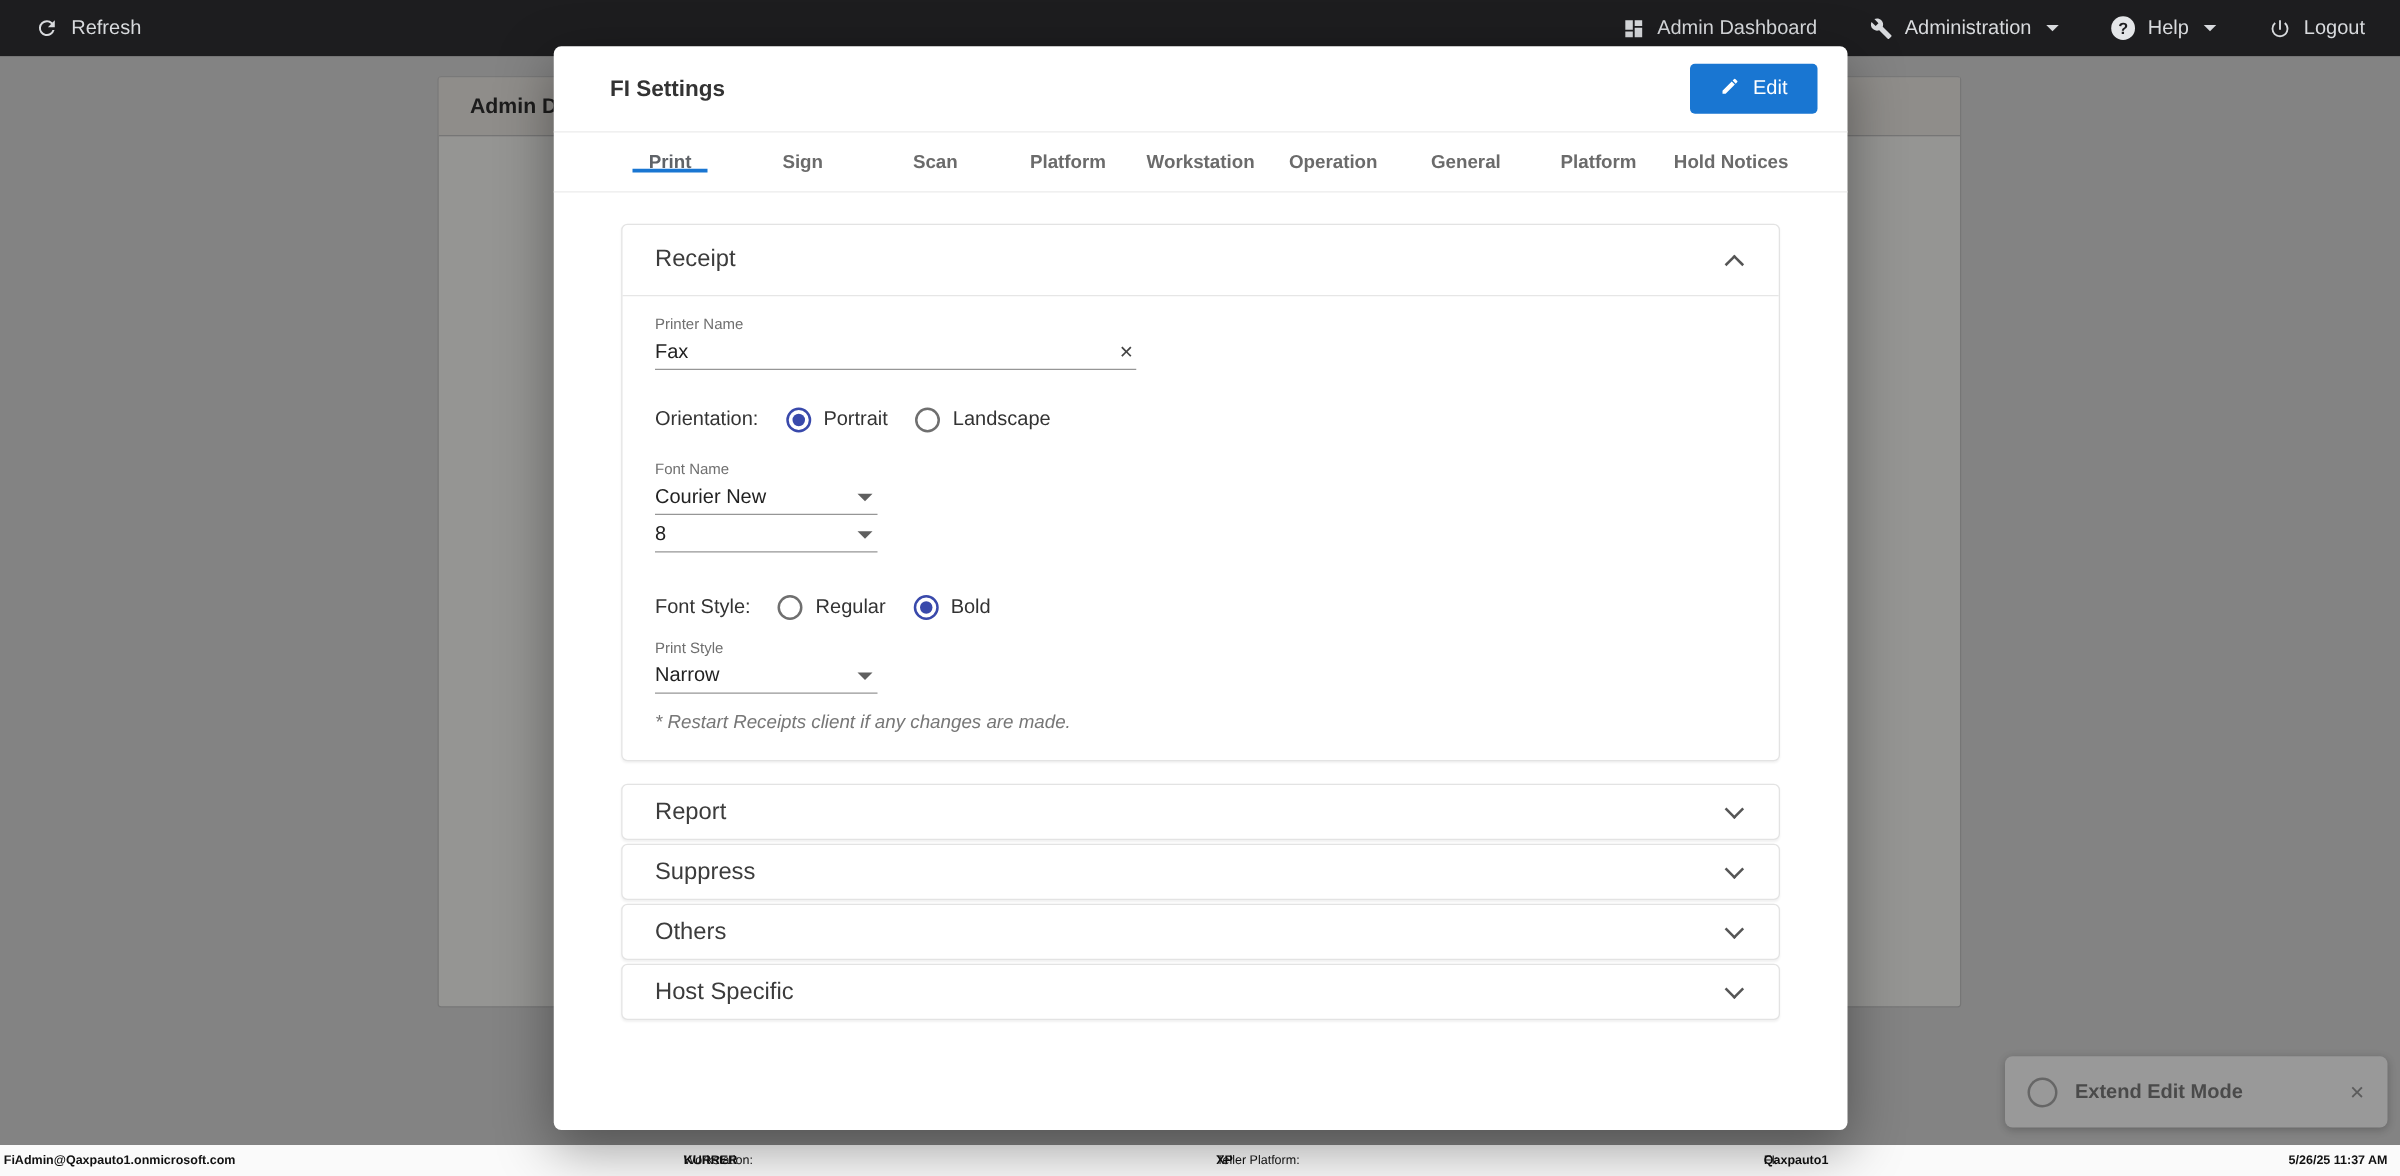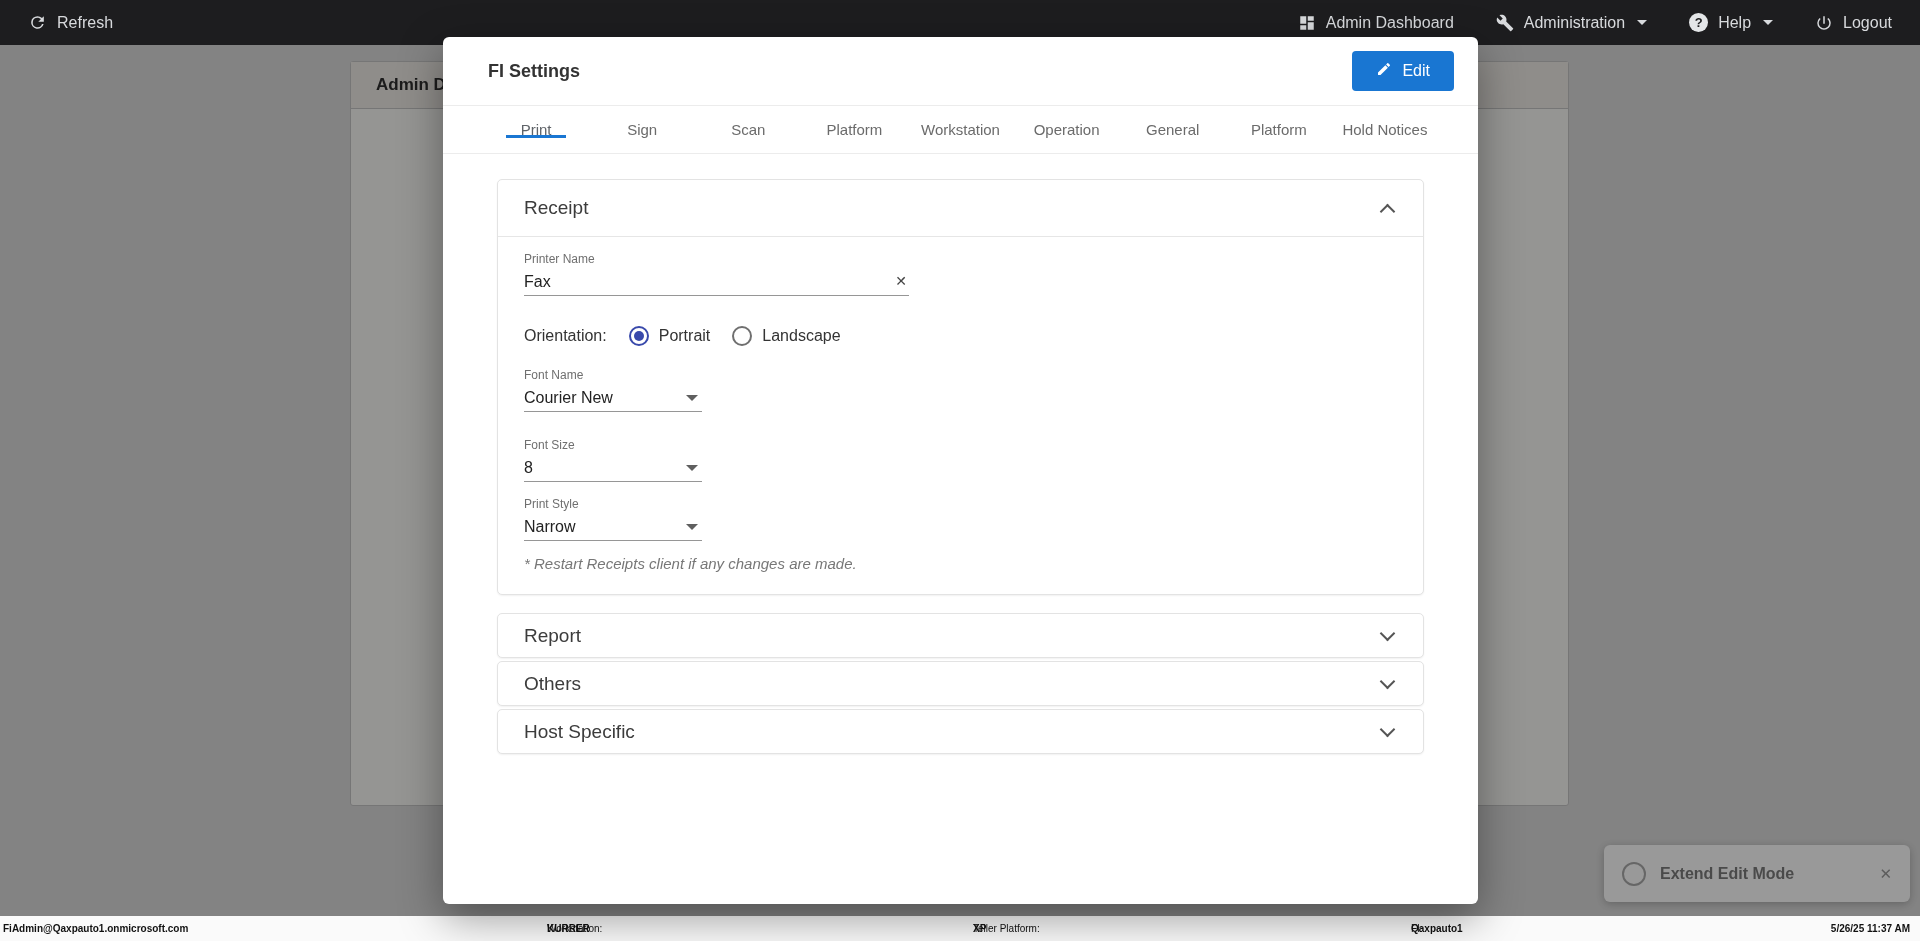--- a/index.html
+++ b/index.html
@@ -24,21 +24,21 @@
   .toast-close { font-size:15px; color:#8a8a8a; cursor:pointer; }
 
   .overlay { position:absolute; top:45px; left:0; right:0; bottom:25px; background:rgba(18,18,18,0.38); z-index:20; }
 
   
   .modal { position:absolute; left:443px; top:37px; width:1035px; height:867px; background:#ffffff; border-radius:6px; box-shadow:0 14px 44px rgba(0,0,0,0.38); z-index:30; }
   .modal-header { height:68px; display:flex; align-items:center; justify-content:space-between; padding:0 24px 0 45px; }
   .modal-title { font-size:18px; font-weight:bold; color:#333; }
   .edit-btn { display:flex; align-items:center; gap:10px; background:#1976d2; color:#fff; font-size:16px; height:40px; padding:0 24px; border:none; border-radius:4px; cursor:pointer; font-family:"Liberation Sans", sans-serif; }
 
-  .tabs { display:flex; height:49px; border-top:1px solid #ececec; border-bottom:1px solid #ececec; padding:16px 40px; }
+  .tabs { display:flex; height:49px; border-top:1px solid #ececec; border-bottom:1px solid #ececec; padding:16px 40px;font-weight:bold; }
   .tab { flex:1; display:flex; align-items:center; justify-content:center; font-size:15px; color:#6b6b6b; position:relative; cursor:pointer; white-space:nowrap; }
   .tab.active { color:#5f6368; }
   .tab.active::after { content:""; position:absolute; left:22%; right:22%; bottom:-1px; height:3px; background:#1976d2; }
 
   .content { padding:25px 54px 0; }
   .card { border:1px solid #e3e3e3; border-radius:5px; background:#fff; box-shadow:0 1px 2px rgba(0,0,0,0.06); }
   .card-header { height:56px; display:flex; align-items:center; justify-content:space-between; padding:0 30px 0 26px; cursor:pointer; }
   .card-title { font-size:19px; color:#3c3c3c; }
   .receipt-body { border-top:1px solid #e6e6e6; padding:15px 26px 22px; }
 
@@ -196,39 +196,53 @@
               <span>Landscape</span>
             </span>
           </div>
 
           <div class="field-label fl-fontname">Font Name</div>
           <div class="select-line">
             <span>Courier New</span>
             <span class="select-arrow"></span>
           </div>
 
-          <div class="field-label fl-fontsize">Font Size</div>
           <div class="select-line">
             <span>8</span>
             <span class="select-arrow"></span>
           </div>
 
+          <div class="radio-row fontstyle">
+            <span>Font Style:</span>
+            <span class="radio-opt">
+              <span class="radio"></span>
+              <span>Regular</span>
+            </span>
+            <span class="radio-opt">
+              <span class="radio sel"></span>
+              <span>Bold</span>
+            </span>
+          </div>
 
           <div class="field-label fl-printstyle">Print Style</div>
           <div class="select-line">
             <span>Narrow</span>
             <span class="select-arrow"></span>
           </div>
 
           <div class="note">* Restart Receipts client if any changes are made.</div>
         </div>
       </div>
 
       <div class="section-card">
         <span class="section-title">Report</span>
+        <span class="chev down"></span>
+      </div>
+      <div class="section-card">
+        <span class="section-title">Suppress</span>
         <span class="chev down"></span>
       </div>
       <div class="section-card">
         <span class="section-title">Others</span>
         <span class="chev down"></span>
       </div>
       <div class="section-card">
         <span class="section-title">Host Specific</span>
         <span class="chev down"></span>
       </div>

